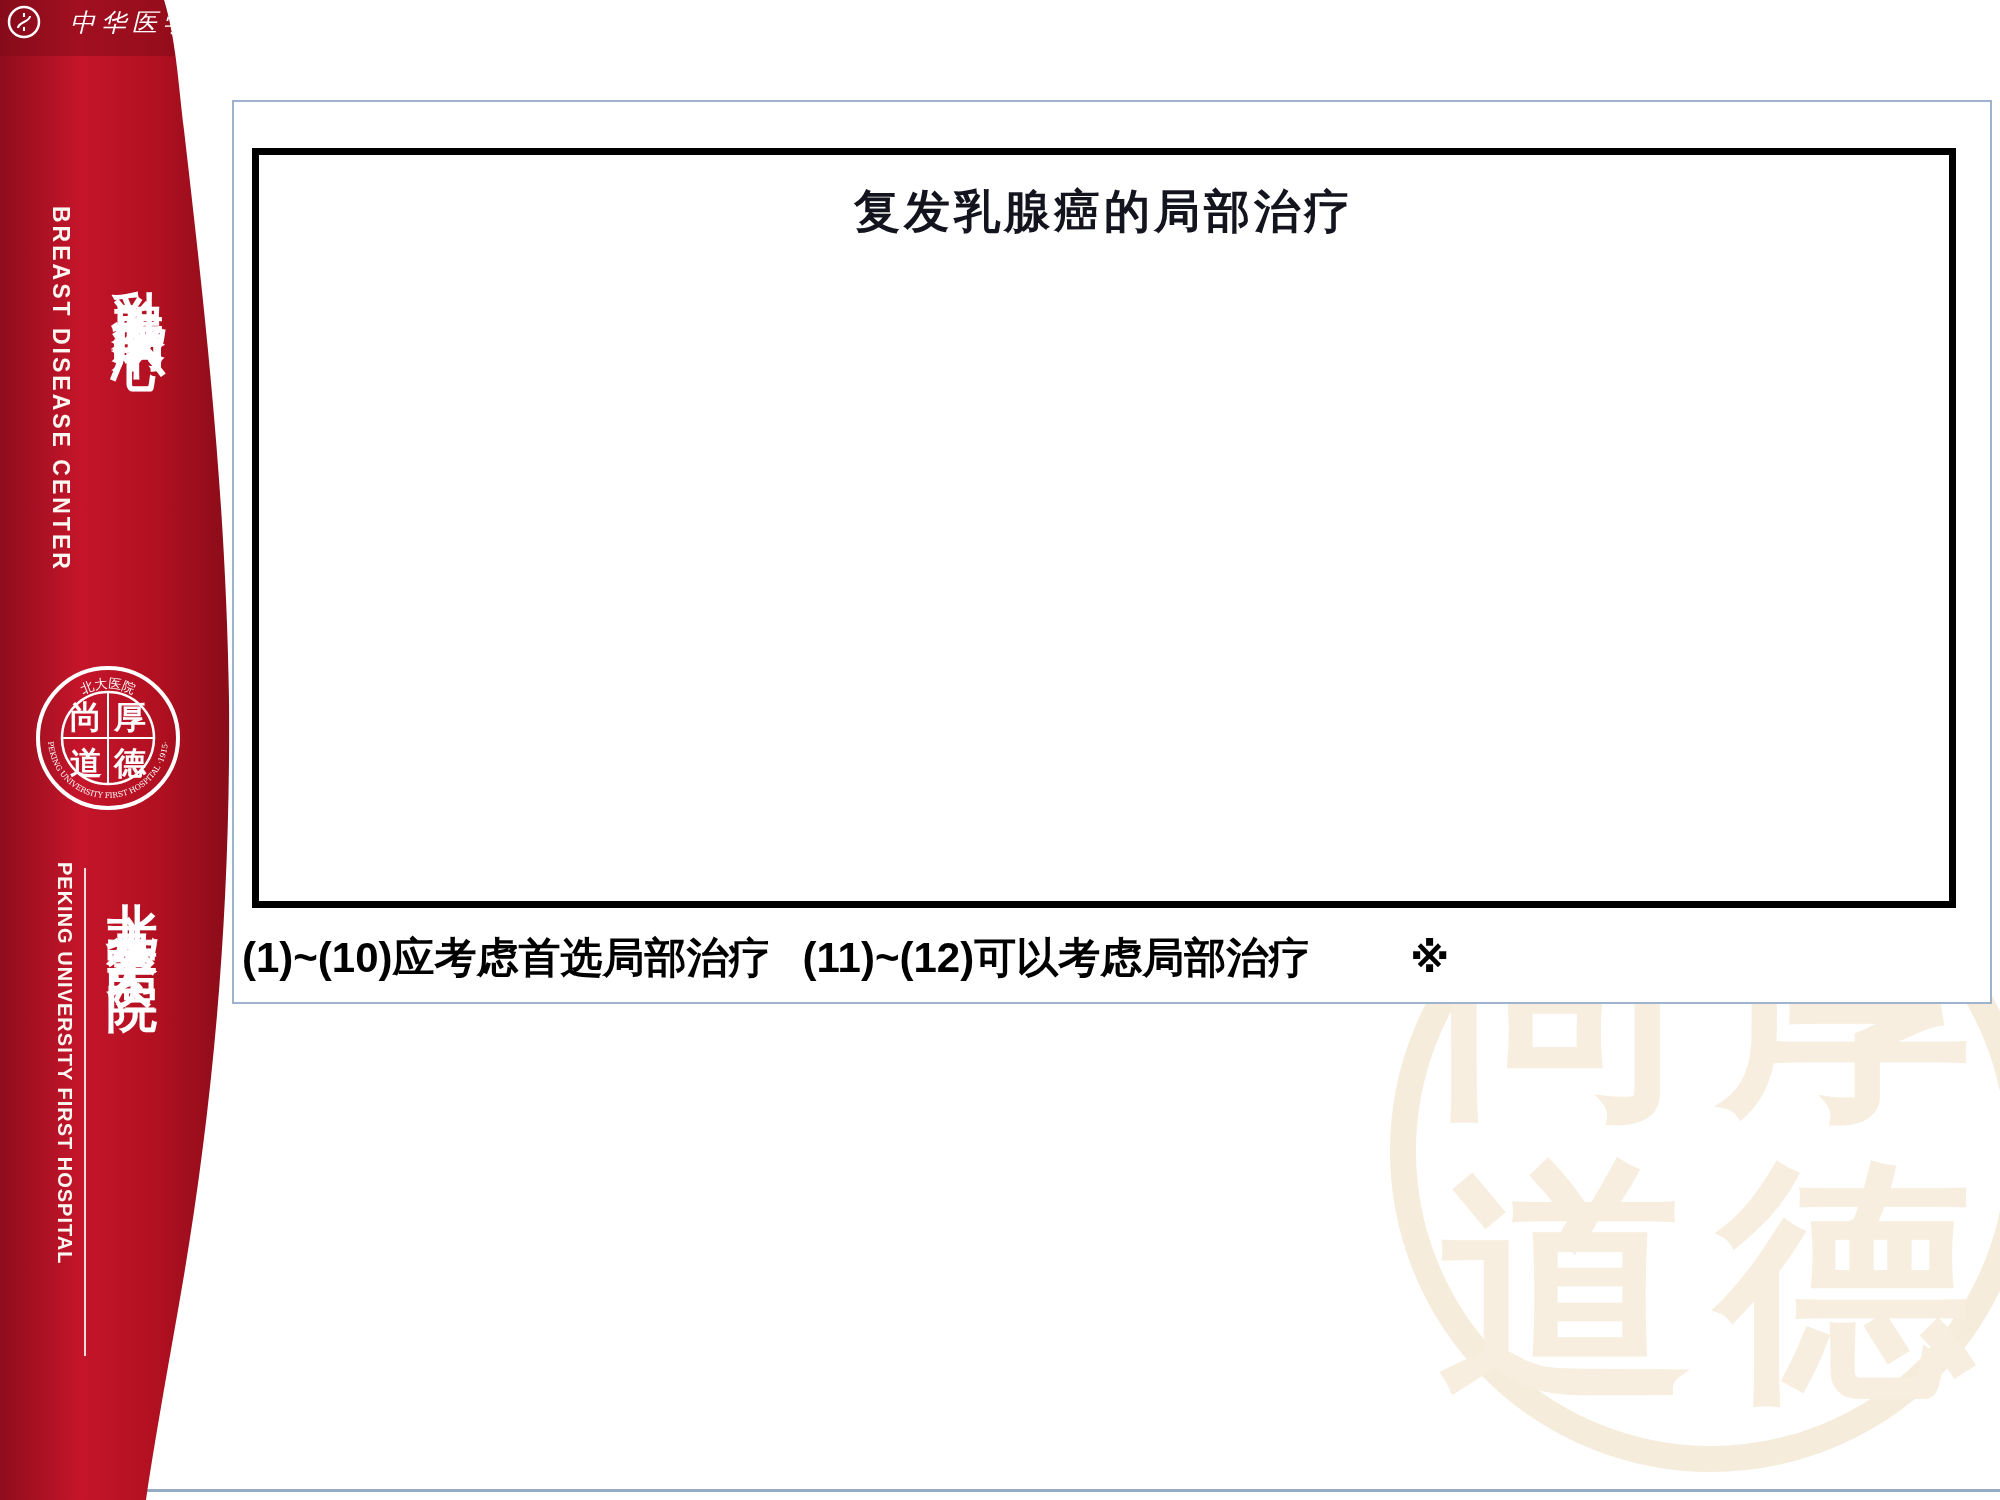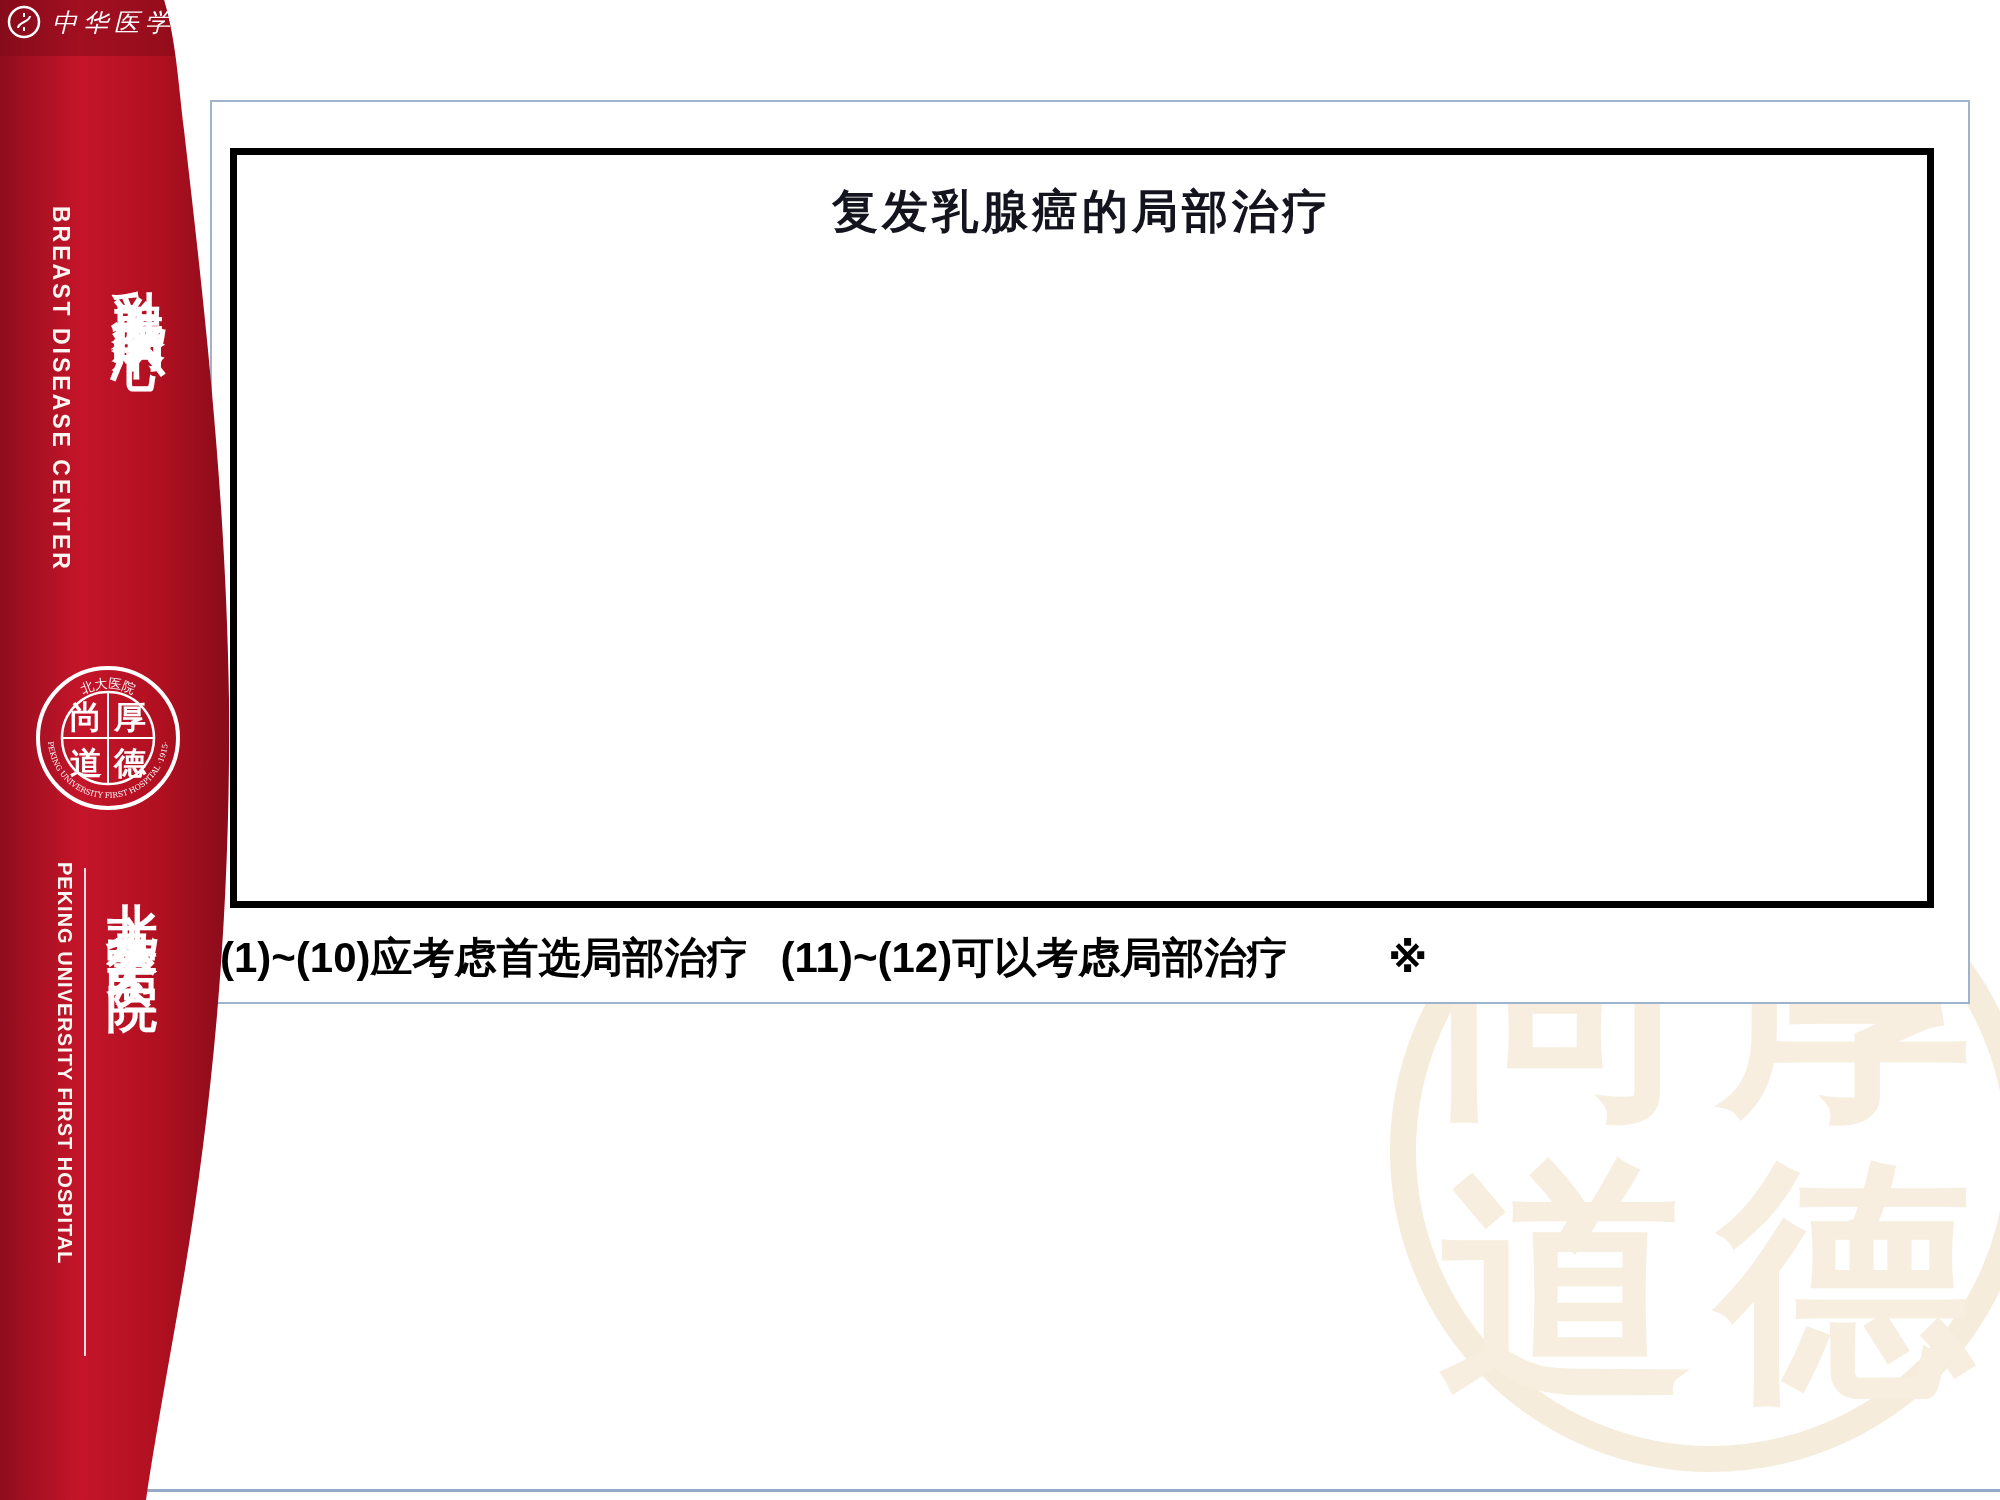--- a/index.html
+++ b/index.html
@@ -12,35 +12,35 @@
   .watermark{position:absolute;left:1330px;top:820px;width:700px;height:700px;z-index:1;}
   .wm-ring{position:absolute;left:60px;top:10px;width:590px;height:590px;border:26px solid #f6ecdb;border-radius:50%;}
   .wm-grid{position:absolute;left:95px;top:40px;width:560px;height:560px;
     display:grid;grid-template-columns:280px 280px;grid-template-rows:280px 280px;
     color:#f7eedf;font-size:255px;line-height:280px;text-align:center;font-weight:bold;}
   .bottom-rule{position:absolute;left:0;top:1489px;width:2000px;height:3px;background:#93abc6;z-index:1;}
 
   
   .ribbon{position:absolute;left:0;top:0;z-index:4;}
   .ribbon-layer{position:absolute;left:0;top:0;width:260px;height:1500px;z-index:5;color:#fff;}
-  .cma{position:absolute;left:6px;top:4px;display:flex;align-items:center;gap:10px;}
+  .cma{position:absolute;left:6px;top:4px;display:flex;align-items:center;gap:28px;}
   .cma-text{font-size:25px;letter-spacing:6px;color:#fff;font-style:italic;white-space:nowrap;}
   .v-en{position:absolute;transform-origin:0 0;transform:rotate(90deg);white-space:nowrap;
     font-family:"Liberation Sans","DejaVu Sans",sans-serif;font-weight:bold;color:#fdf7f2;}
   .center-en{left:74px;top:206px;font-size:23px;letter-spacing:3px;}
   .hosp-en{left:76px;top:862px;font-size:20px;letter-spacing:1px;}
   .v-cn{position:absolute;writing-mode:vertical-rl;text-orientation:upright;color:#ffffff;
     font-weight:bold;white-space:nowrap;}
   .center-cn{left:104px;top:248px;font-size:53px;letter-spacing:9px;}
   .hosp-cn{left:98px;top:862px;font-size:51px;letter-spacing:11px;}
   .hosp-divider{position:absolute;left:84px;top:868px;width:2px;height:488px;background:rgba(255,255,255,.85);}
   .seal{position:absolute;left:34px;top:662px;}
 
   
-  .panel-outer{position:absolute;left:210px;top:100px;width:1756px;height:900px;
+  .panel-outer{position:absolute;left:232px;top:100px;width:1756px;height:900px;
     background:#ffffff;border:2px solid #9db4cc;z-index:2;}
   .box-black{position:absolute;left:18px;top:46px;width:1690px;height:746px;border:7px solid #000;}
   .box-title{margin-top:26px;text-align:center;font-size:46px;font-weight:bold;color:#14141f;letter-spacing:4px;}
   .box-intro{position:absolute;left:62px;top:196px;font-size:38px;color:#191923;letter-spacing:1px;white-space:nowrap;}
   .col{position:absolute;top:308px;font-size:38px;color:#191923;line-height:62px;white-space:nowrap;}
   .col-left{left:74px;}
   .col-right{left:792px;}
   .col .cont{padding-left:152px;}
   .panel-note{position:absolute;left:8px;top:828px;display:flex;align-items:baseline;white-space:nowrap;
     font-family:"Liberation Sans","DejaVu Sans",sans-serif;font-weight:bold;font-size:42px;color:#000;}

